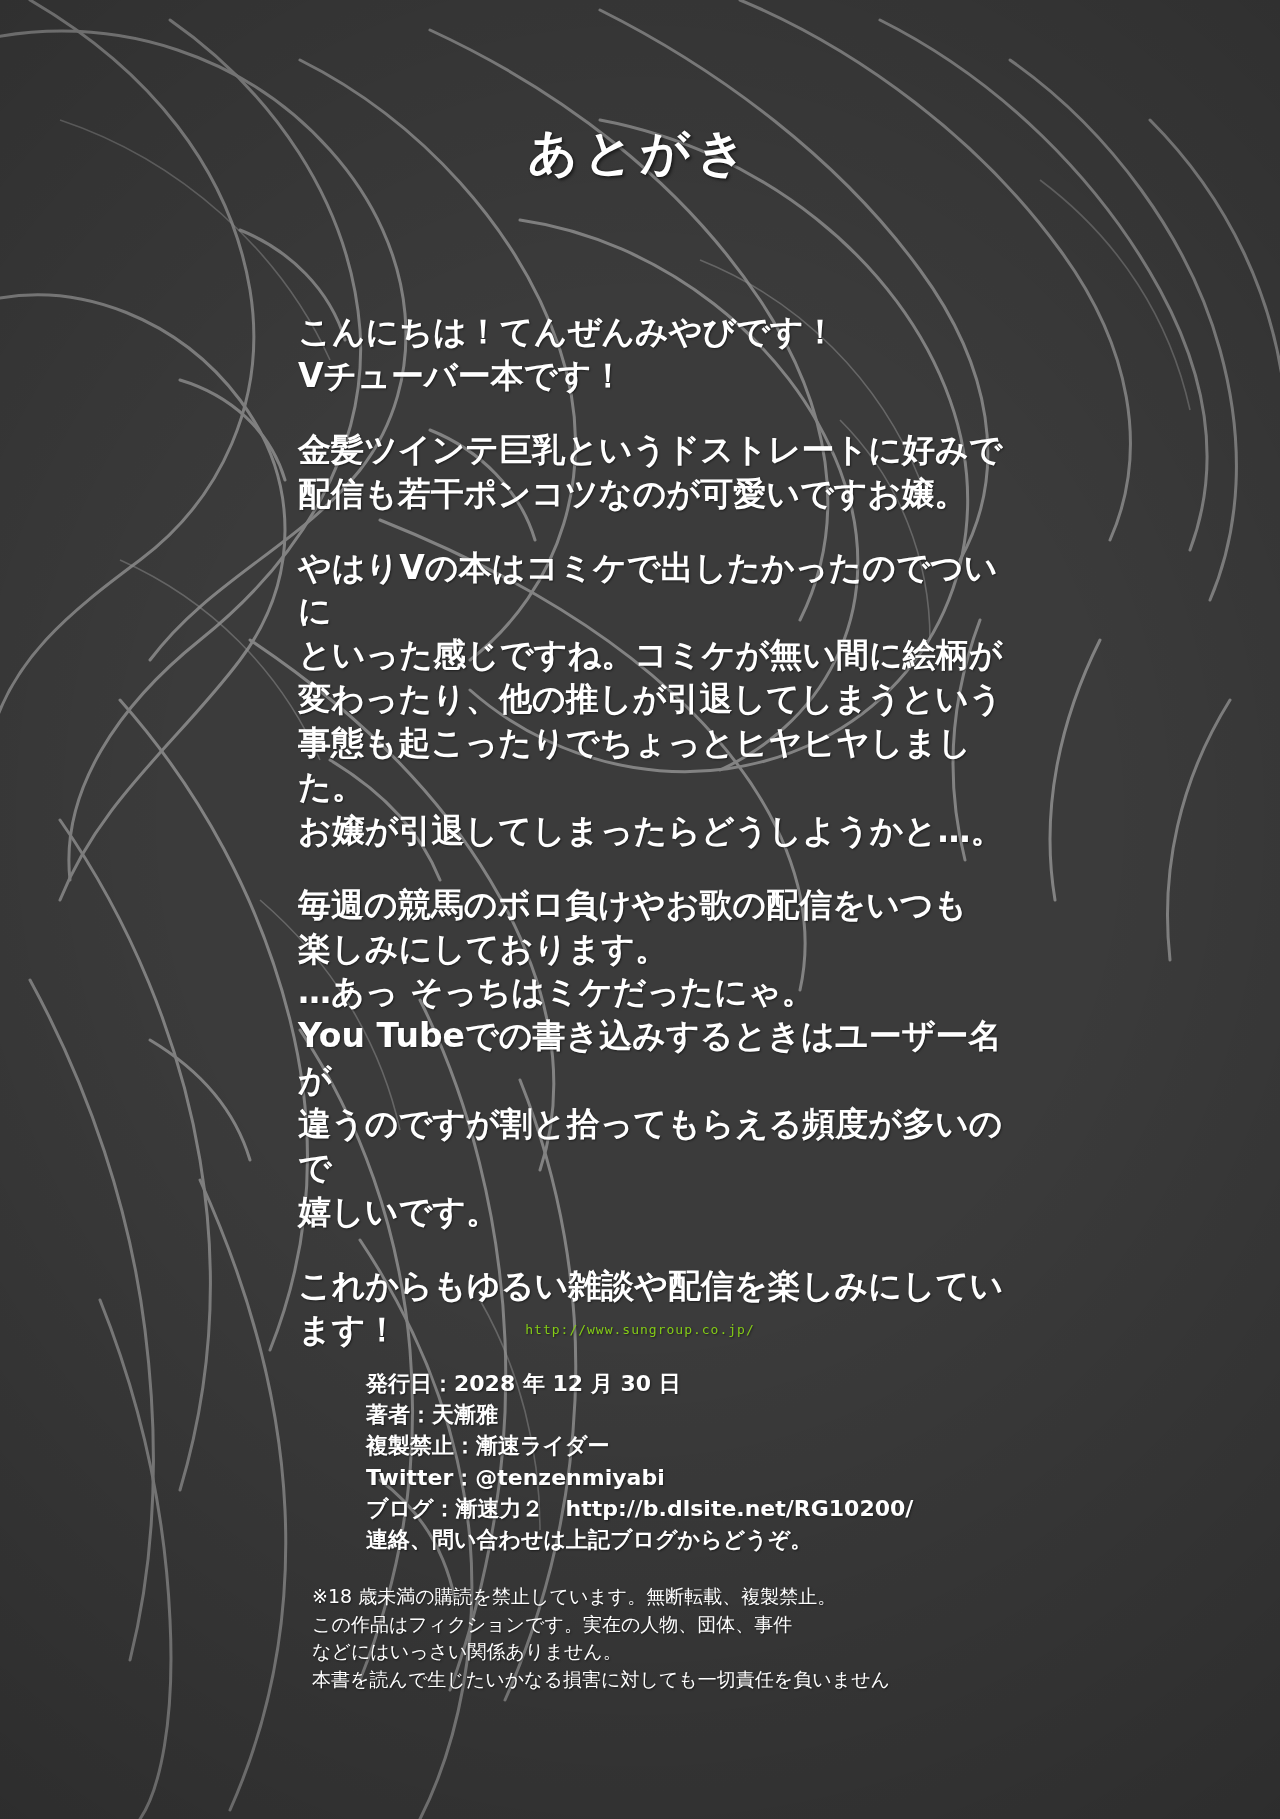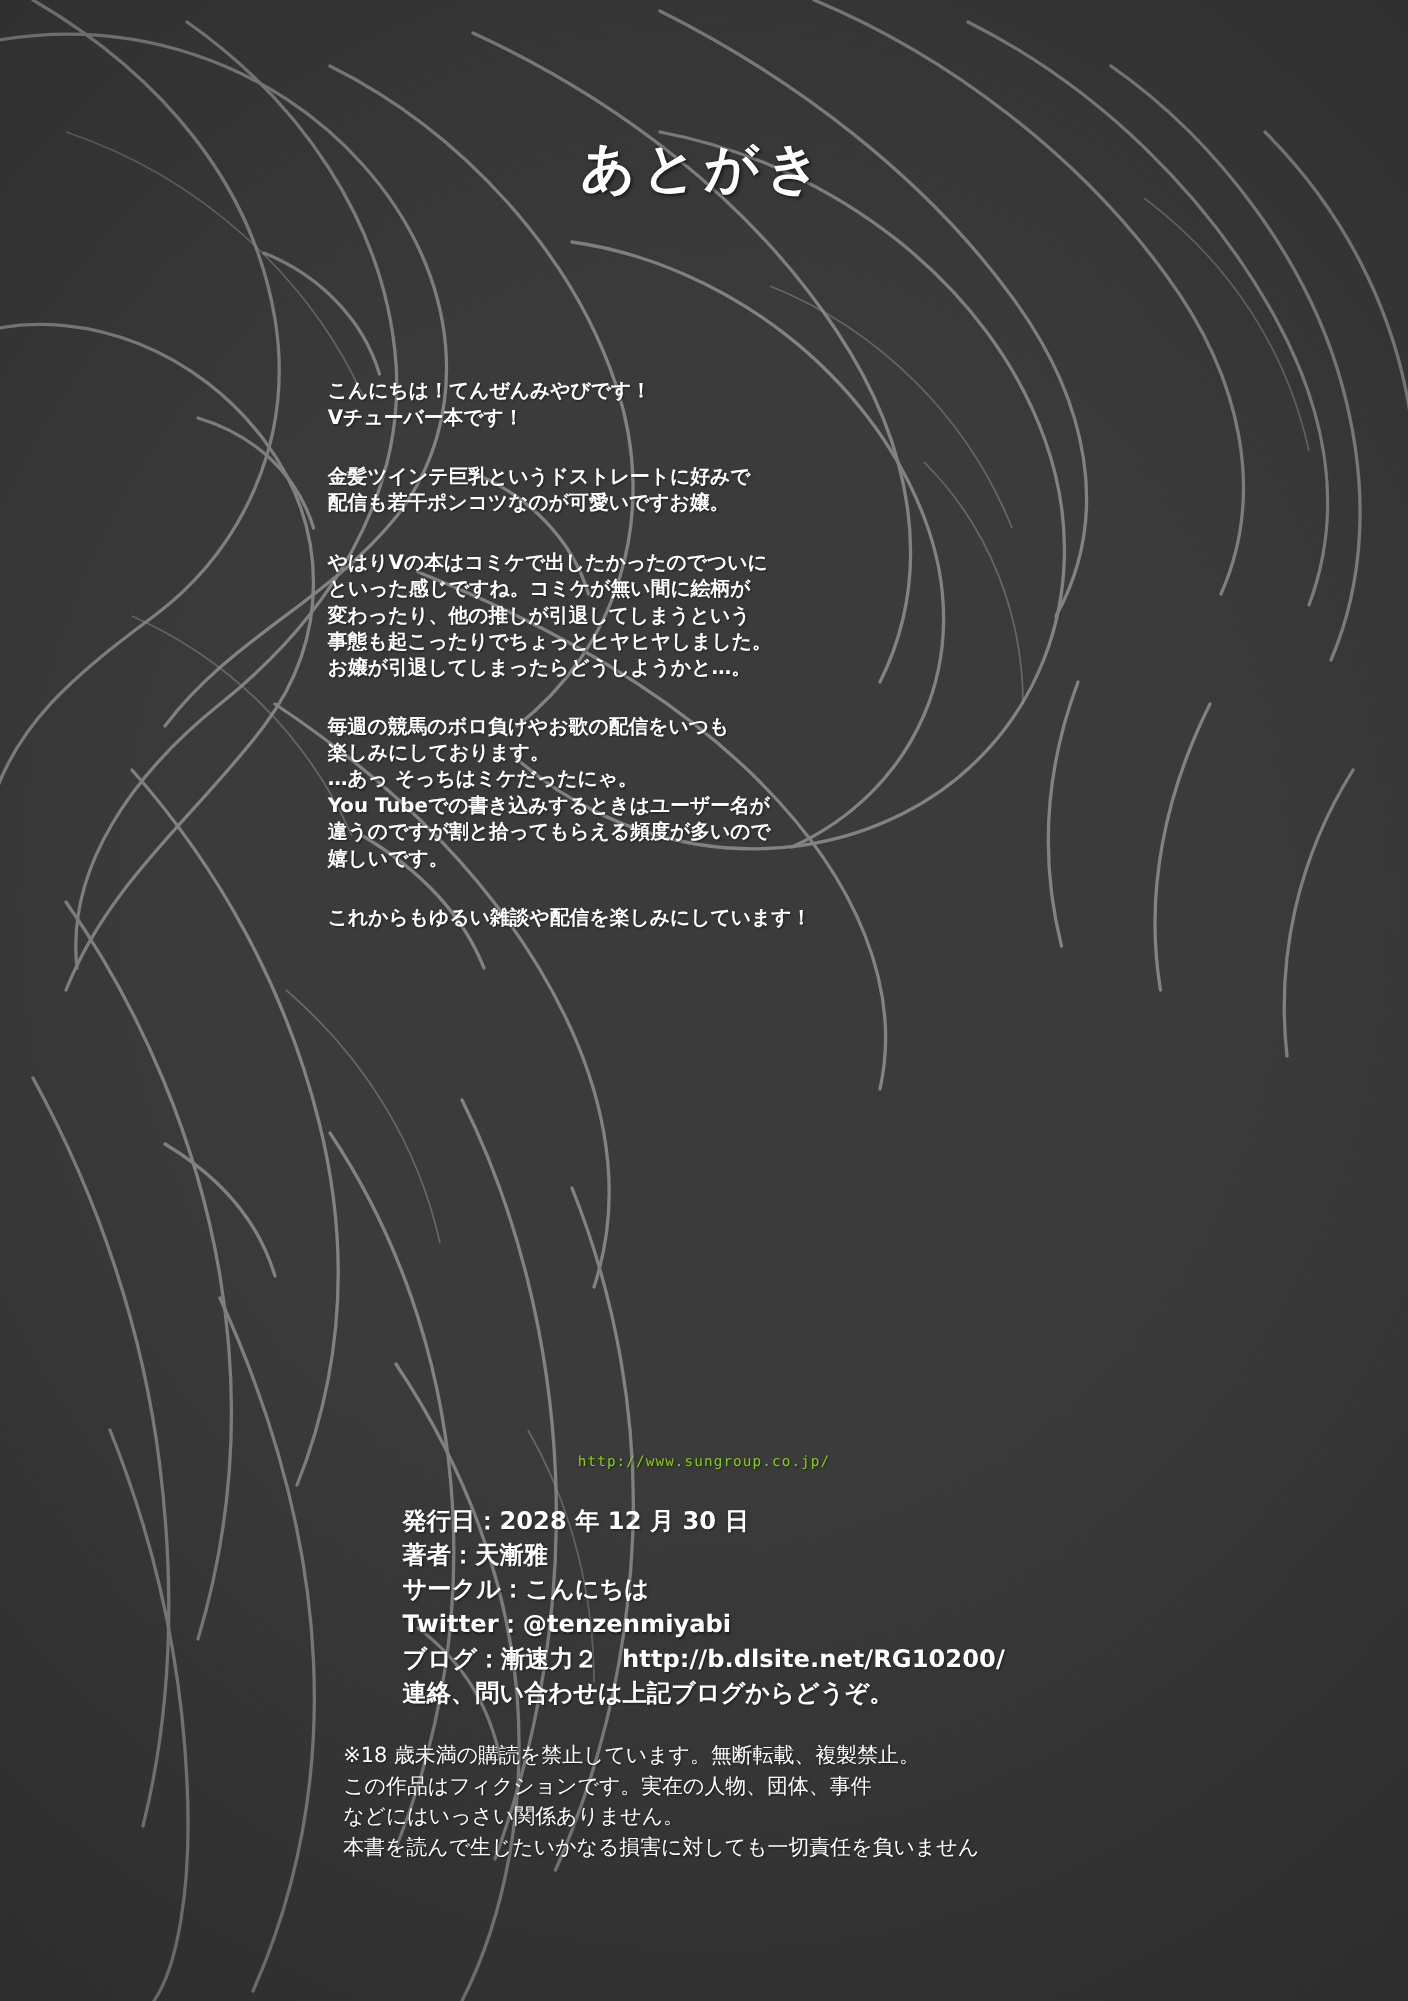--- a/index.html
+++ b/index.html
@@ -59,26 +59,25 @@
     text-shadow:
       0 0 2px rgba(0,0,0,0.55),
       2px 2px 3px rgba(0,0,0,0.45);
   }
 
   .body-block {
     position: absolute;
     top: 310px;
     left: 298px;
     width: 720px;
-    font-size: 18px;
+    font-size: 33px;
     line-height: 1.33;
     font-weight: 700;
     color: #ffffff;
     text-shadow: 1px 1px 2px rgba(0,0,0,0.5);
-    margin-top: 34px;
   }
   .para {
     margin: 0 0 30px 0;
     white-space: pre-line;
   }
   .para:last-child { margin-bottom: 0; }
 
   
   .logo-wrap {
     position: absolute;
@@ -223,21 +222,21 @@
 違うのですが割と拾ってもらえる頻度が多いので
 嬉しいです。</p>
     <p class="para">これからもゆるい雑談や配信を楽しみにしています！</p>
   </div>
 
   <div class="logo-url">http://www.sungroup.co.jp/</div>
 
   <div class="colophon">
     <div>発行日：2028 年 12 月 30 日</div>
     <div>著者：天漸雅</div>
-    <div>サークル：こんにちは</div>
+    <div>複製禁止：漸速ライダー</div>
     <div>Twitter：@tenzenmiyabi</div>
     <div>ブログ：漸速力２　http://b.dlsite.net/RG10200/</div>
     <div>連絡、問い合わせは上記ブログからどうぞ。</div>
   </div>
 
   <div class="disclaimer">
     <div>※18 歳未満の購読を禁止しています。無断転載、複製禁止。</div>
     <div>この作品はフィクションです。実在の人物、団体、事件</div>
     <div>などにはいっさい関係ありません。</div>
     <div>本書を読んで生じたいかなる損害に対しても一切責任を負いません</div>

